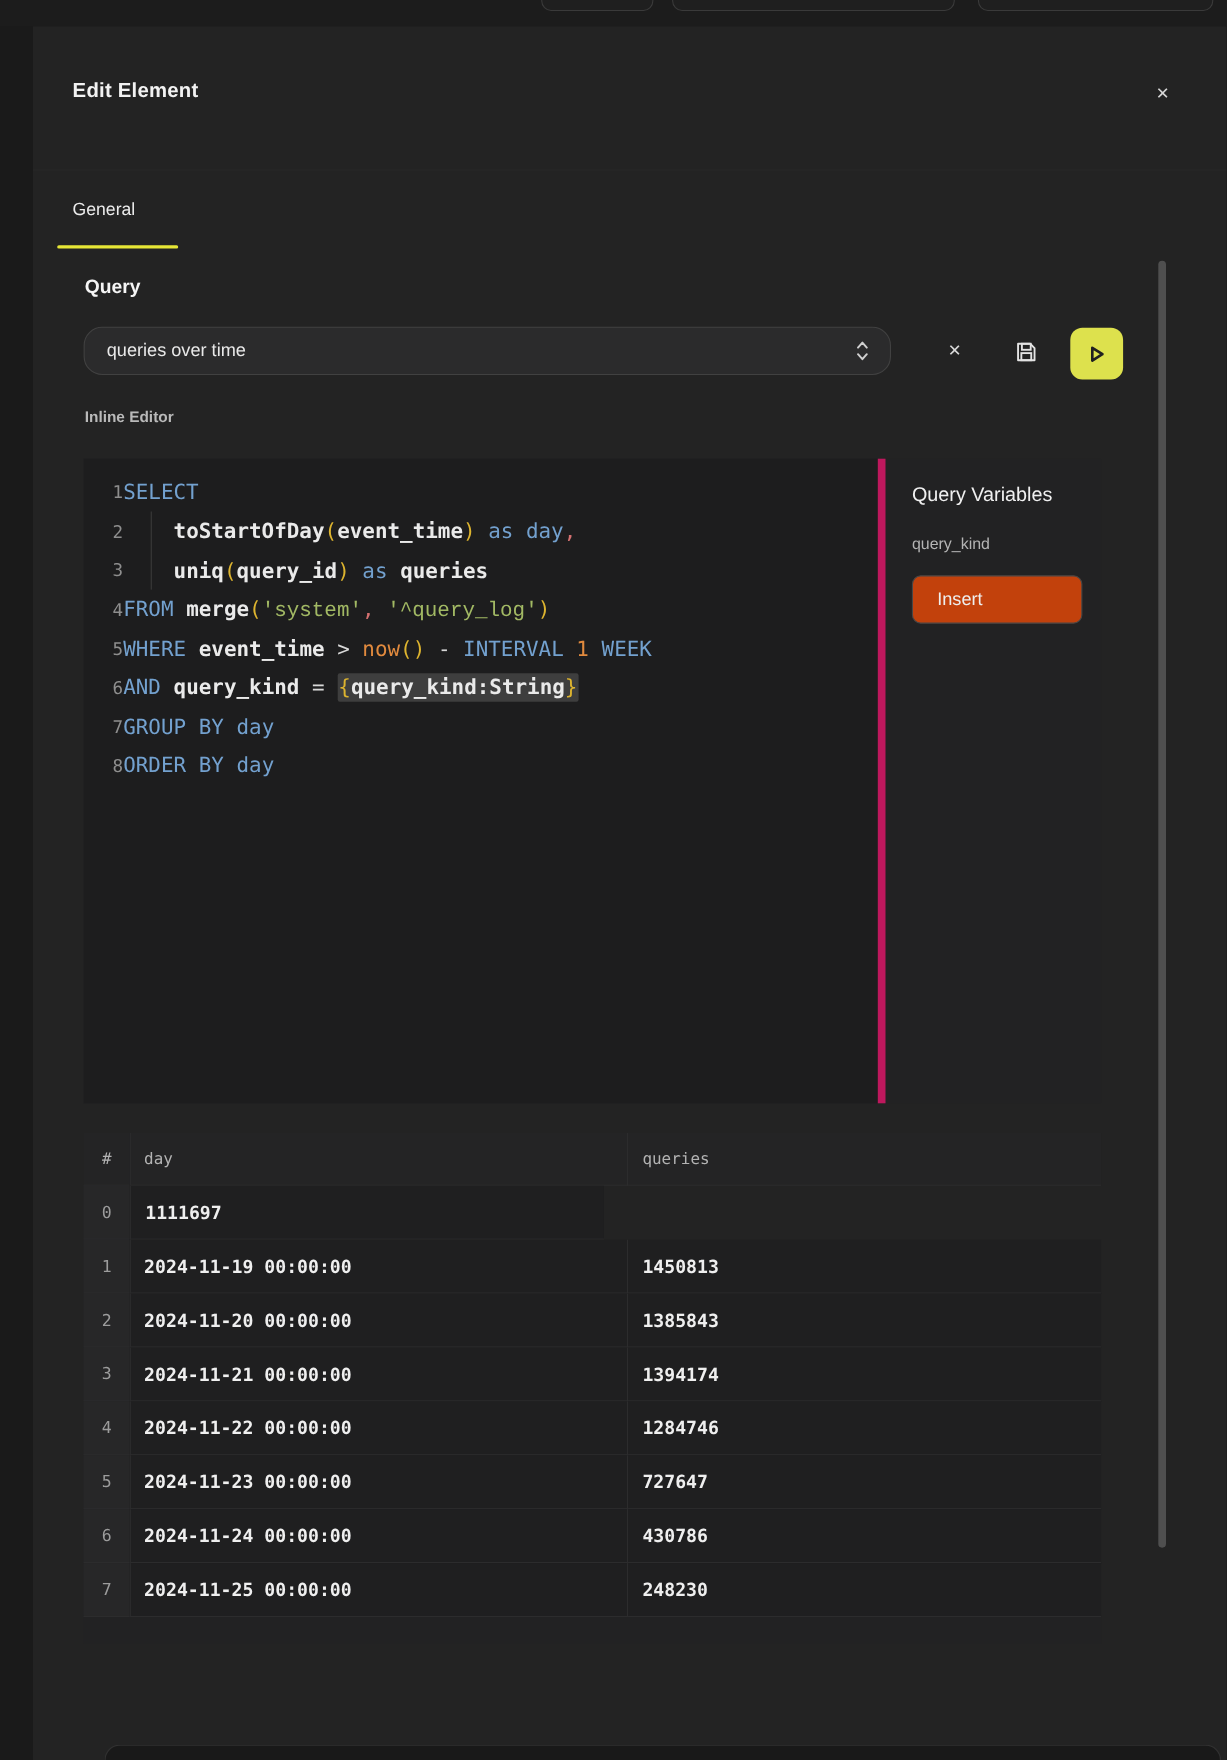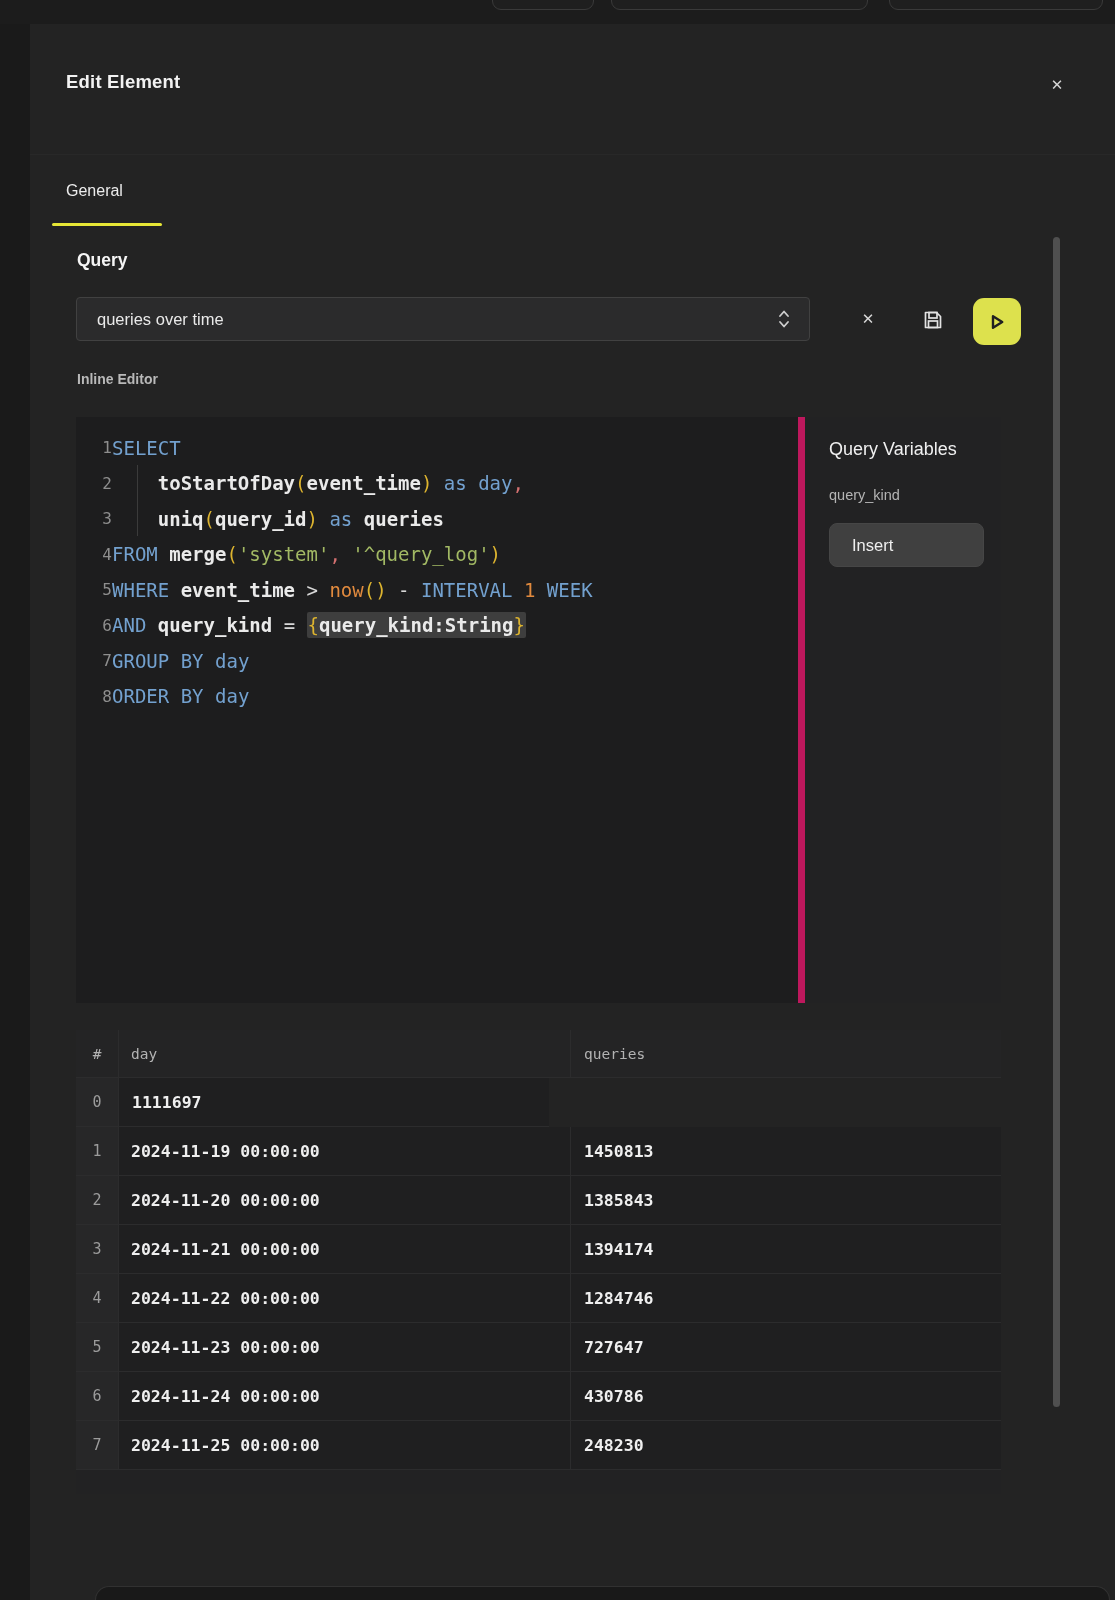--- a/index.html
+++ b/index.html
@@ -51,21 +51,21 @@
   }
 
   .query-heading {
     position:absolute; left:47px; top:226px;
     font-size:17.5px; font-weight:700; color:#f5f5f5;
   }
 
   
   .query-select {
     position:absolute; left:46px; top:273px; width:734px; height:44px;
-    background:#2b2b2c; border:1px solid #414141; border-radius:4px;
+    background:#2b2b2c; border:1px solid #414141; border-radius:17px;
     display:flex; align-items:center; padding:0 18px 0 20px;
     font-size:16.5px; color:#e9e9e9; cursor:pointer;
   }
   .query-select .sel-text { flex:1; }
   .icon-btn {
     position:absolute; width:28px; height:28px;
     display:flex; align-items:center; justify-content:center; cursor:pointer;
   }
   .clear-btn { left:824px; top:281px; color:#d9d9d9; font-size:15px; }
   .save-btn  { left:889px; top:282px; }
@@ -100,39 +100,39 @@
     width:36px; text-align:right; color:#8e8e8e; font-size:16px; flex:none;
   }
   .code-text { }
   .indent-guide {
     position:absolute; left:61px; top:48px; width:1px; height:71px;
     background:#3b3b3b;
   }
   .tk-kw   { color:#73a1cf; }
   .tk-fn   { color:#eaeaea; font-weight:700; }
   .tk-par  { color:#ddb42f; }
-  .tk-str  { color:#a2b964; }
+  .tk-str  { color:#a2b964;font-family:Liberation Mono, monospace; }
   .tk-comma{ color:#d47070; }
   .tk-num  { color:#e18a3e; }
   .tk-op   { color:#d8d8d8; }
   .tk-ws   { }
   .tk-var  { background:#3e3e3e; border-radius:2px; padding:2px 1px; }
 
   
   .vars-heading {
     position:absolute; left:24px; top:22px;
     font-size:18px; font-weight:500; color:#f0f0f0;
   }
   .vars-label {
     position:absolute; left:24px; top:70px;
     font-size:14.5px; color:#b4b4b4;
   }
   .insert-btn {
     position:absolute; left:24px; top:106px; width:155px; height:44px;
-    background:#404040; border:1px solid #464646; border-radius:8px;
+    background:#c2410c; border:1px solid #464646; border-radius:8px;
     display:flex; align-items:center; padding-left:22px;
     font-size:16.5px; color:#eeeeee; cursor:pointer;
   }
 
   
   .results-table {
     position:absolute; left:46px; top:1006px; width:925px;
     font-family:"DejaVu Sans Mono", monospace;
   }
   .t-row { display:flex; width:925px; }

